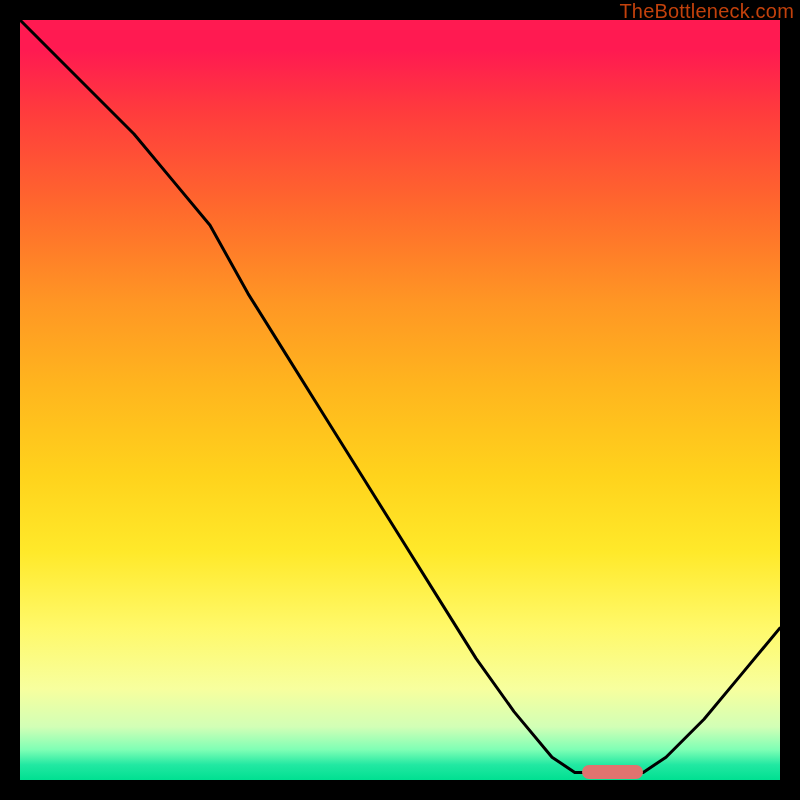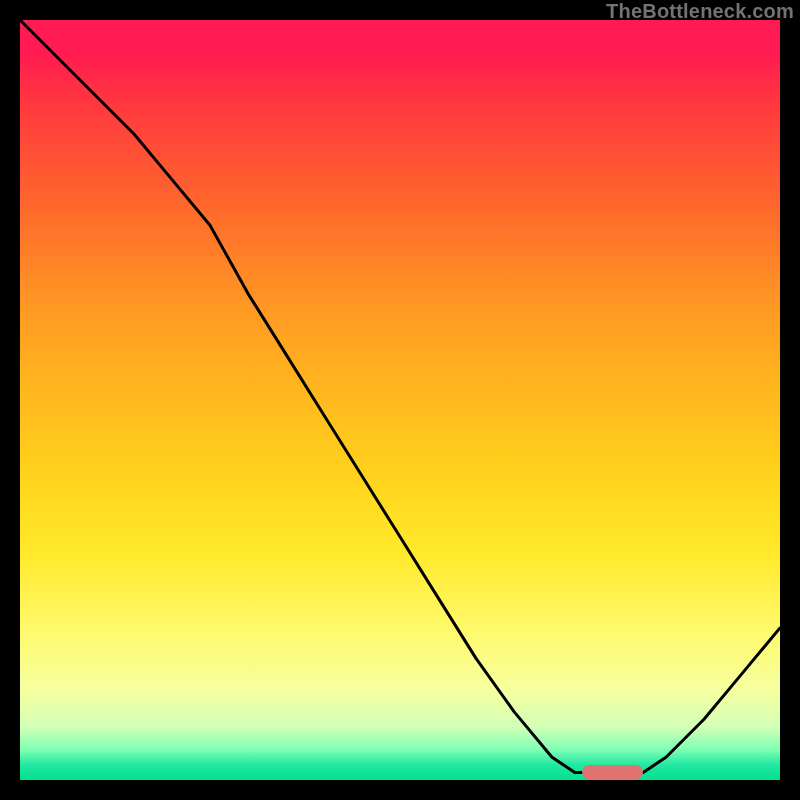--- a/index.html
+++ b/index.html
@@ -38,22 +38,22 @@
       #22e8a2 98%,
       #00e091 100%
     );
   }
   .watermark {
     position: absolute;
     top: 0;
     right: 6px;
     font-family: Arial, Helvetica, sans-serif;
     font-size: 20px;
-    font-weight: 700;
-    color: #737373;
+    font-weight: 400;
+    color: #c2410c;
     letter-spacing: 0.2px;
     user-select: none;
   }
   svg.curve {
     position: absolute;
     left: 0;
     top: 0;
     width: 760px;
     height: 760px;
   }

